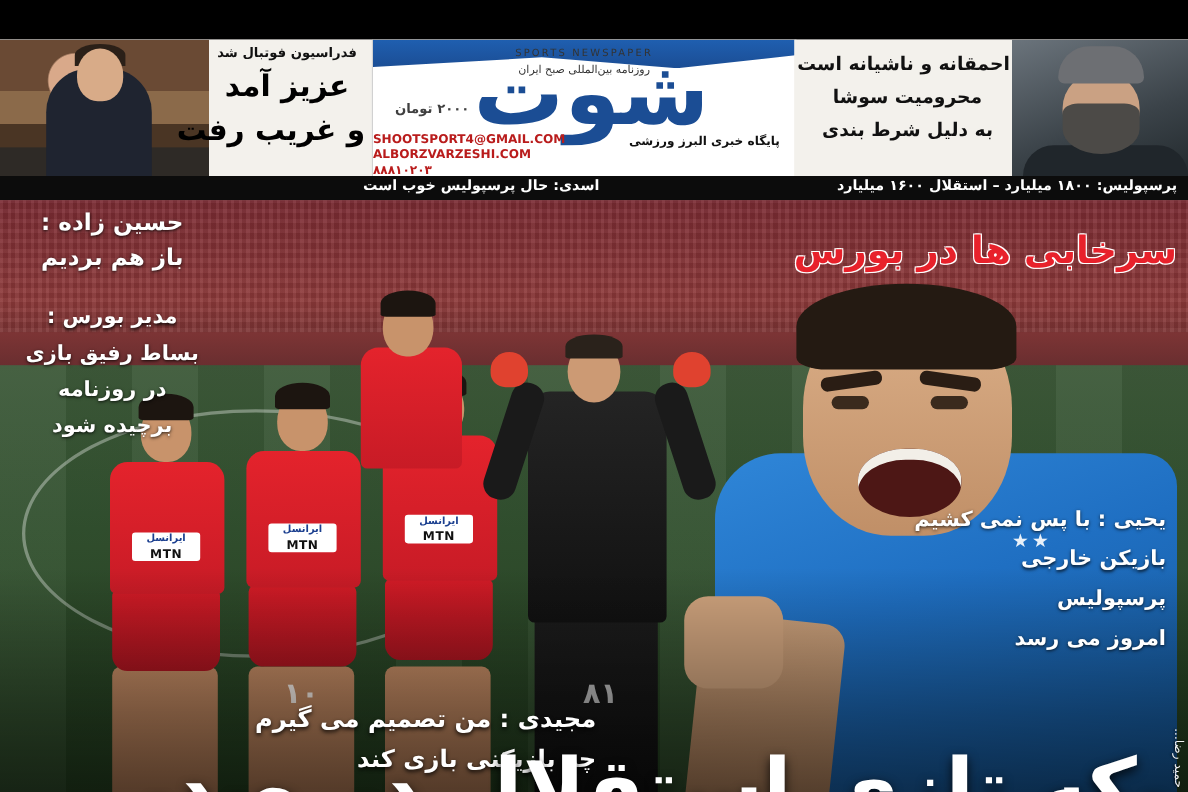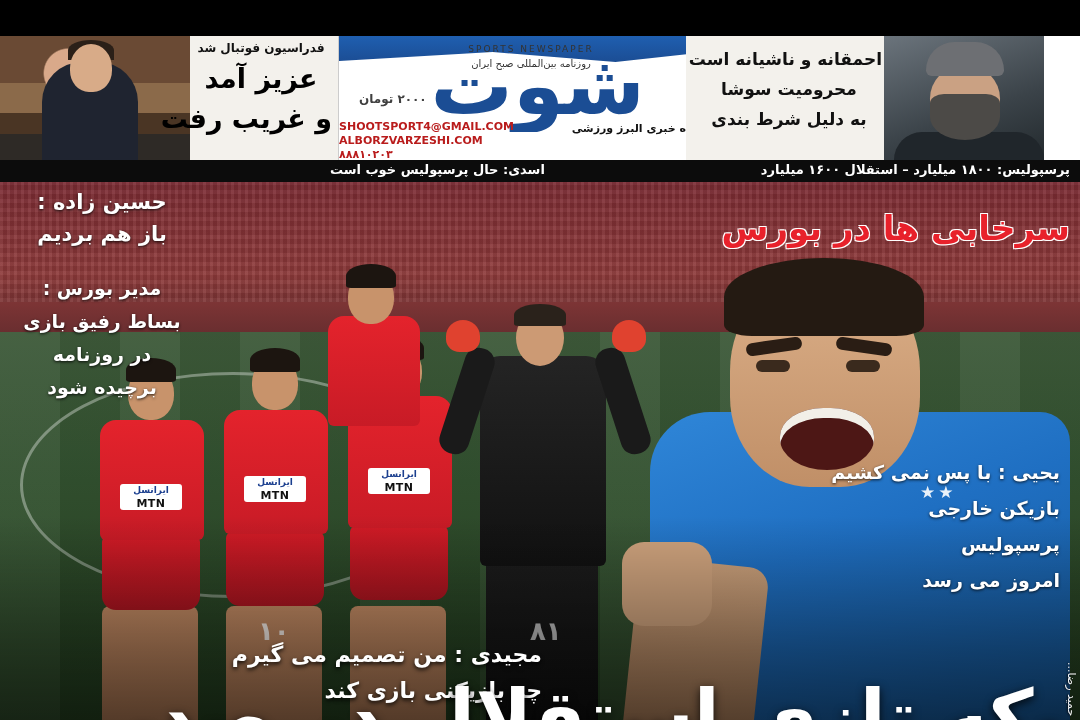--- a/index.html
+++ b/index.html
@@ -170,21 +170,21 @@
     position: absolute;
     right: 14px; top: 86px;
     font-size: 11px;
     font-weight: bold;
     color: #111;
   }
 
   
   .mh-right {
     position: absolute;
-    top: 0; left: 686px;
+    top: 0; left: 722px;
     width: 358px;
     height: 124px;
     background: #f3f1ec;
     overflow: hidden;
   }
   .mh-right-photo {
     position: absolute;
     top: 0; right: 0;
     width: 160px; height: 124px;
     background: linear-gradient(160deg, #6b747c 0%, #3b4349 60%, #232a2e 100%);

